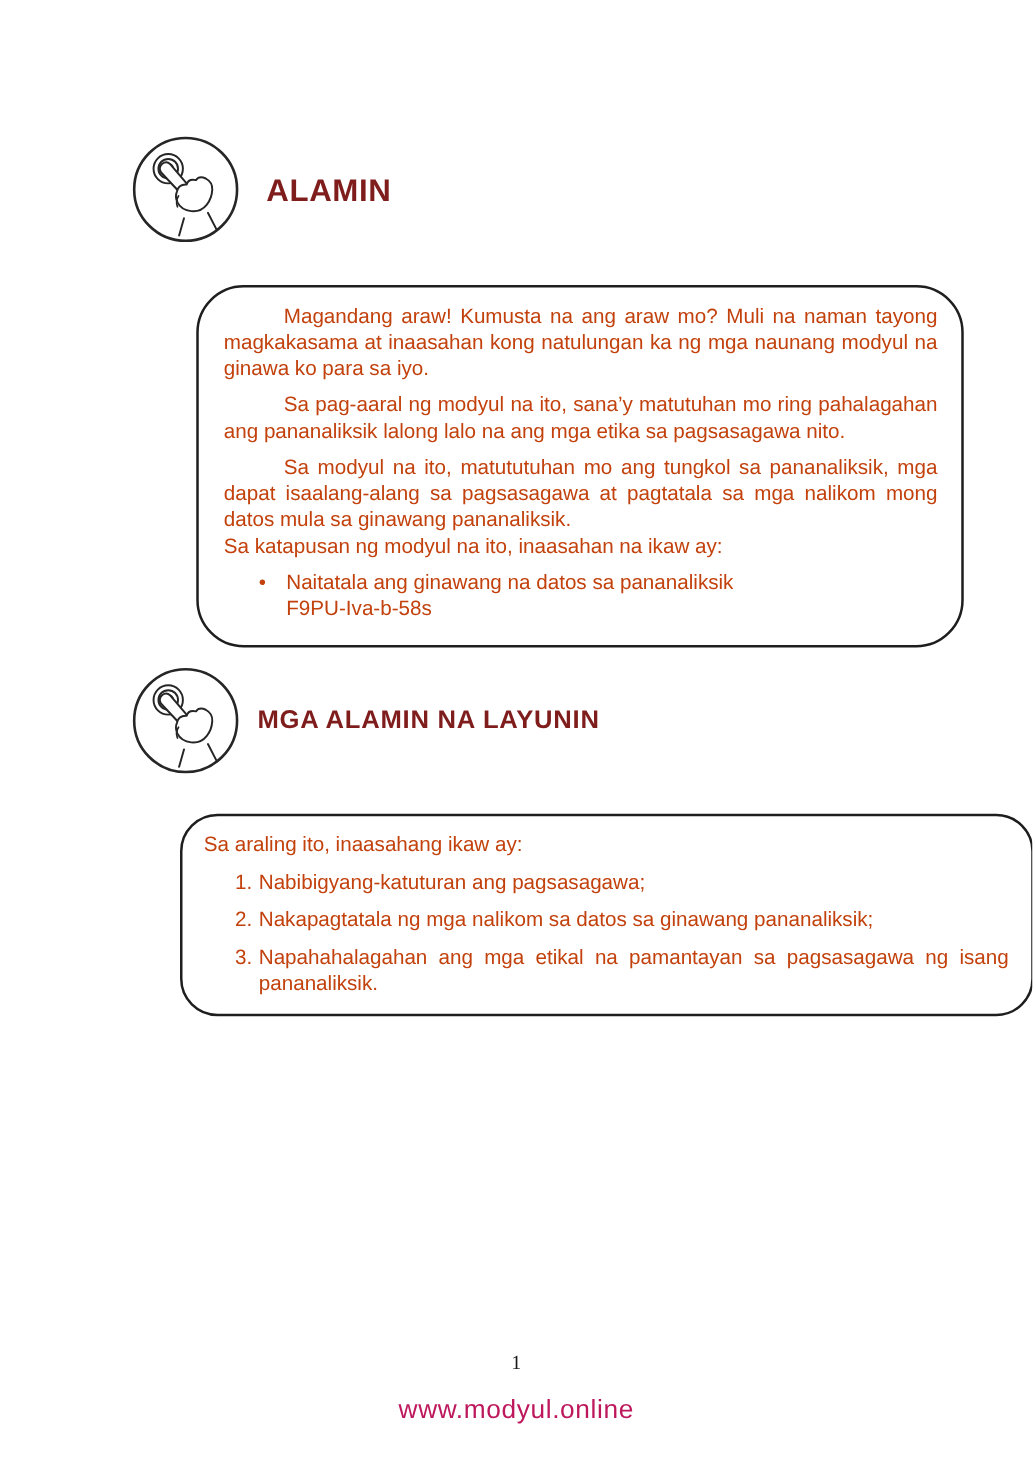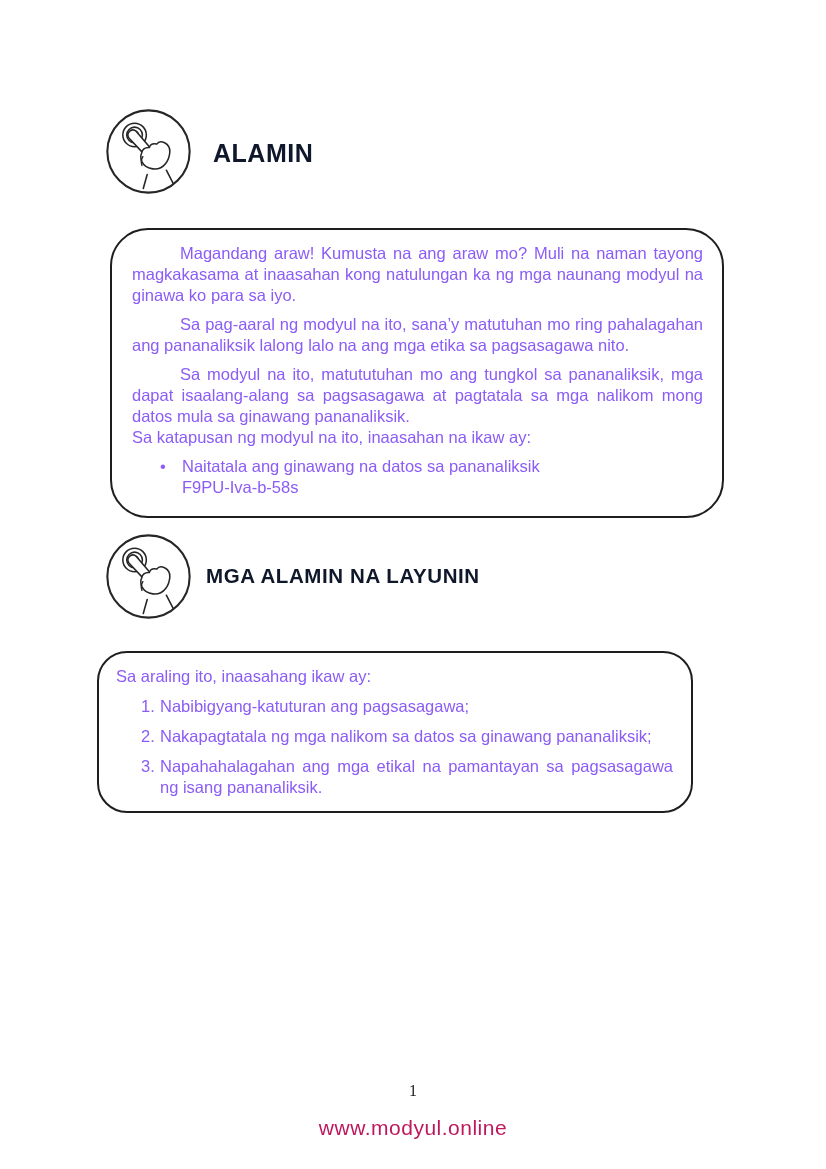--- a/index.html
+++ b/index.html
@@ -10,40 +10,40 @@
     background:#ffffff;
     font-family:"Liberation Sans", sans-serif;
     color:#111111;
     overflow:hidden;
   }
   .icon-circle { position:absolute; width:87px; height:87px; }
   .icon-circle svg { width:100%; height:100%; display:block; }
   .icon-1 { left:105px; top:108px; }
   .icon-2 { left:105px; top:533px; }
 
-  .heading { position:absolute; font-weight:bold; color:#0f172a; white-space:nowrap; }
+  .heading { position:absolute; font-weight:bold; color:#7f1d1d; white-space:nowrap; }
   .heading-1 { left:213px; top:139px; font-size:25px; letter-spacing:0.5px; }
   .heading-2 { left:206px; top:564px; font-size:20.5px; letter-spacing:0.6px; }
 
   .round-box {
     position:absolute;
     border:2px solid #1e1e1e;
     background:#ffffff;
   }
   .box-1 {
     left:110px; top:228px; width:614px; height:290px;
     border-radius:38px;
     padding:13px 19px 0 20px;
   }
   .box-2 {
-    left:97px; top:651px; width:596px; height:162px;
+    left:97px; top:651px; width:683px; height:162px;
     border-radius:30px;
     padding:13px 18px 0 17px;
   }
-  .body-text { font-size:16.5px; line-height:21px; color:#8b5cf6; }
+  .body-text { font-size:16.5px; line-height:21px; color:#c2410c;margin-left:47px; }
 
   .box-1 p.para { text-indent:48px; text-align:justify; margin:0 0 8px 0; }
   .box-1 p.para.no-gap { margin-bottom:0; }
   .box-1 p.intro { margin:0 0 8px 0; }
 
   .bullet-row { display:flex; margin-left:28px; }
   .bullet-glyph { width:22px; flex:0 0 22px; }
   .bullet-body { flex:1; }
   .bullet-code { font-weight:normal; }
 

